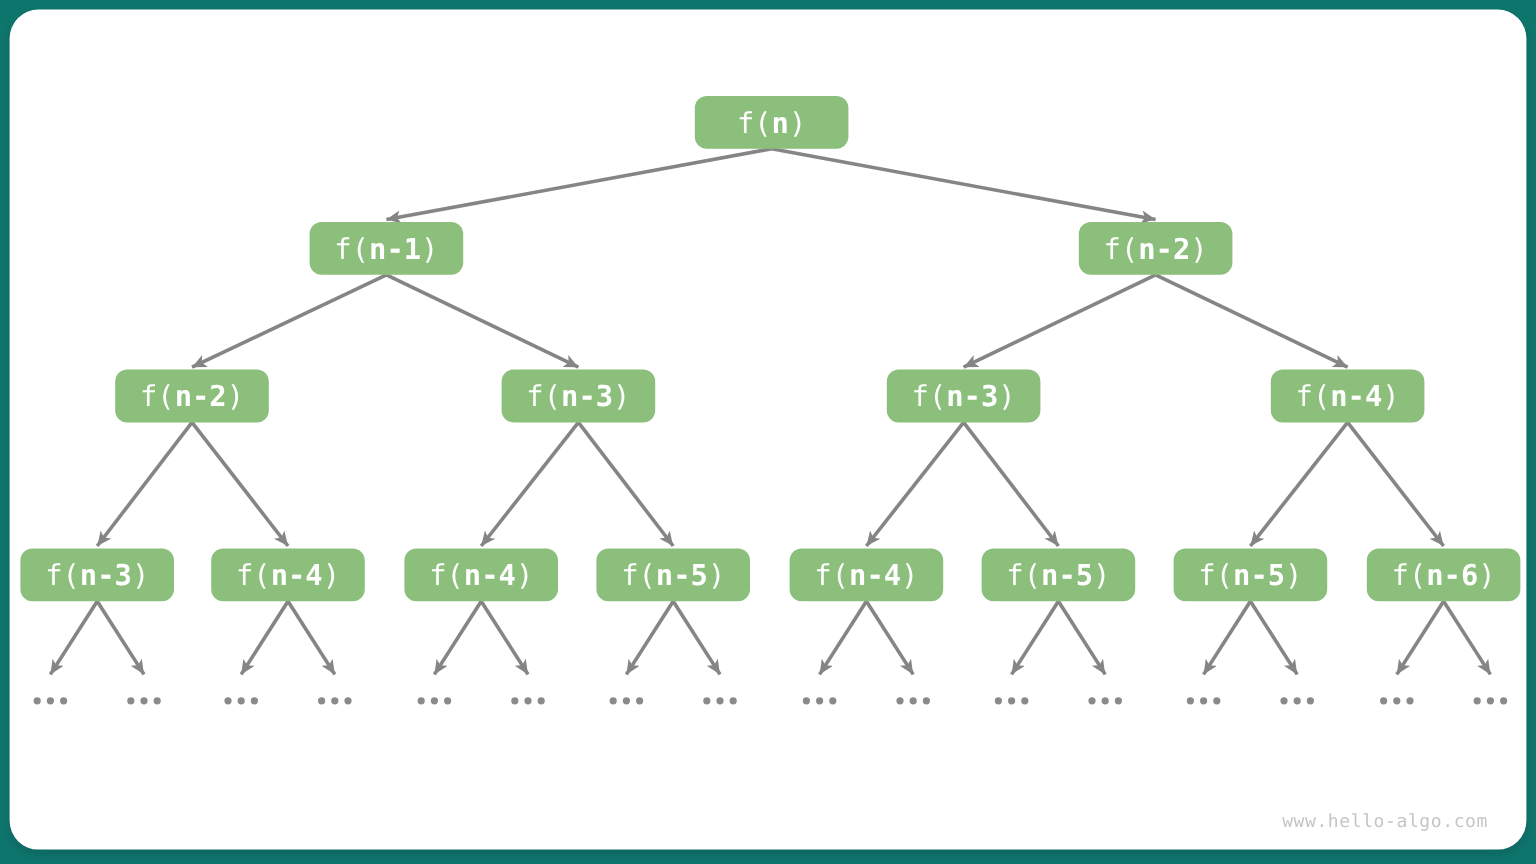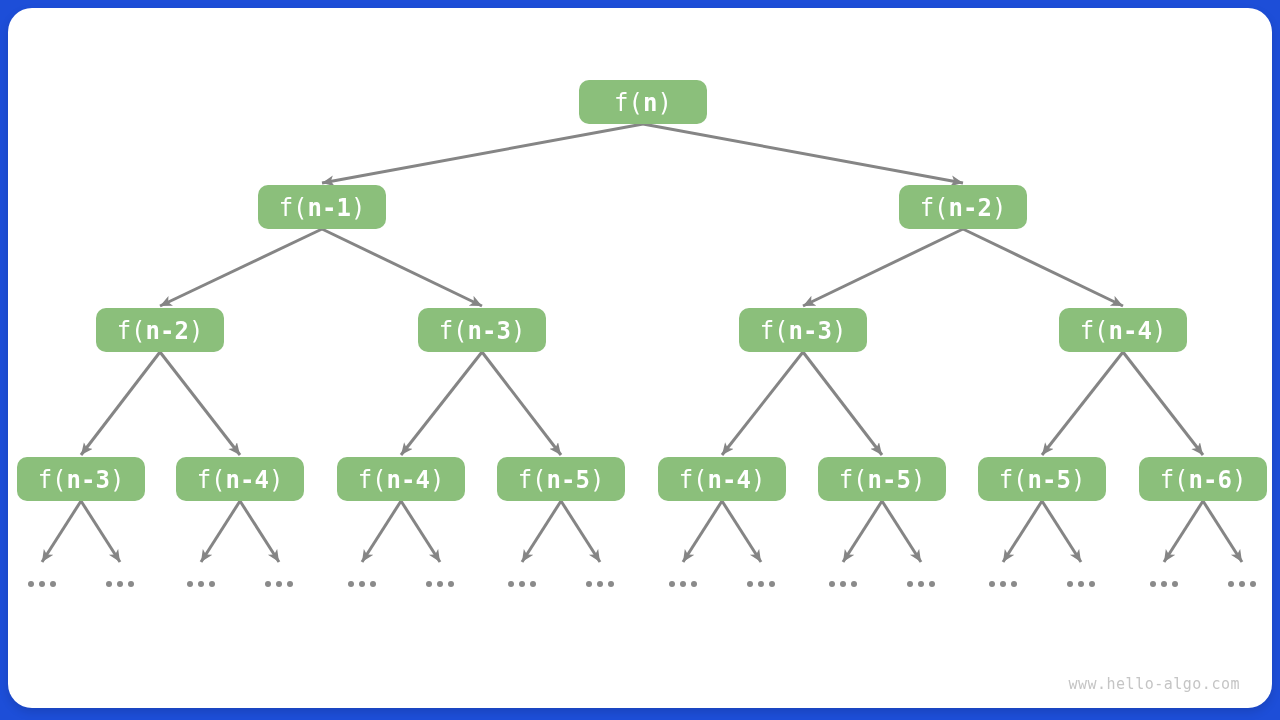--- a/index.html
+++ b/index.html
@@ -1,19 +1,19 @@
 <!DOCTYPE html>
 <html><head>
 <meta charset="utf-8">
 <style>
   html,body{margin:0;padding:0;}
   .page{
     position:relative;
     width:1280px;height:720px;
-    background:#1d4ed8;
+    background:#0f766e;
     overflow:hidden;
     font-family:"DejaVu Sans Mono", monospace;
   }
   .card{
     position:absolute;
     left:8px; top:8px; right:8px; bottom:12px;
     background:#ffffff;
     border-radius:24px;
     box-shadow:0 4px 10px rgba(0,0,0,0.13);
   }

